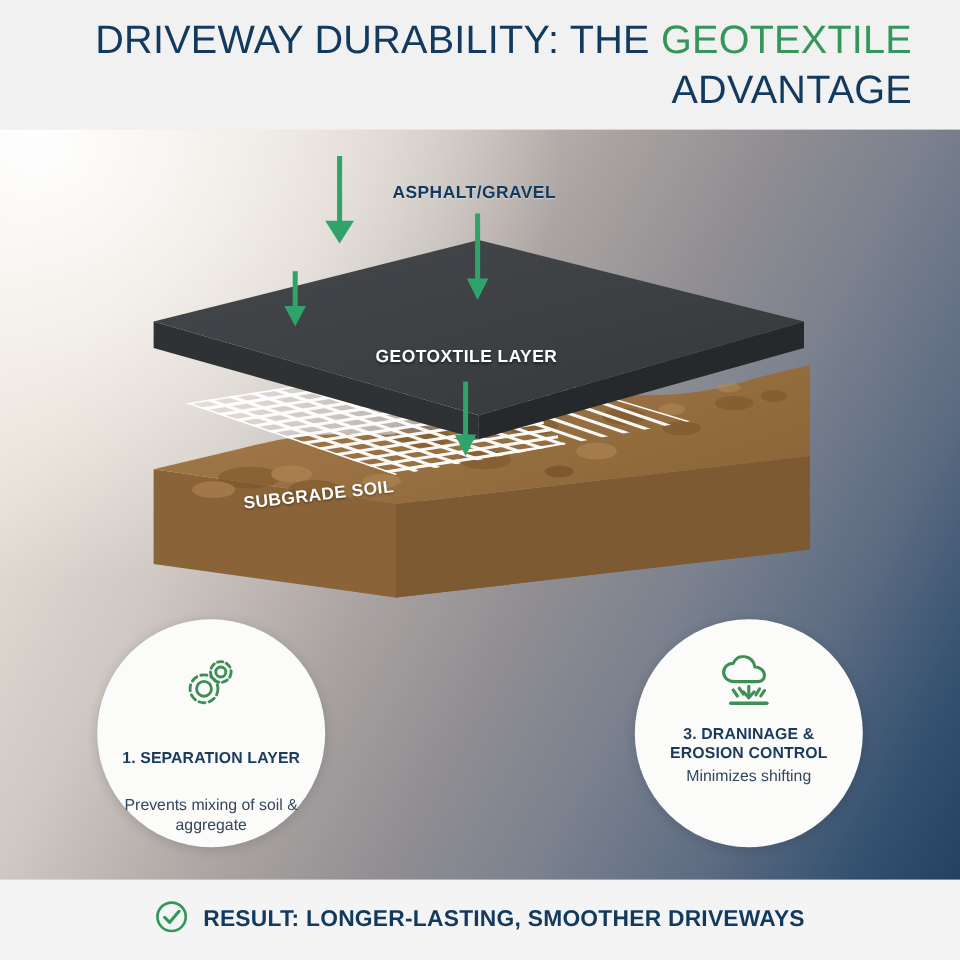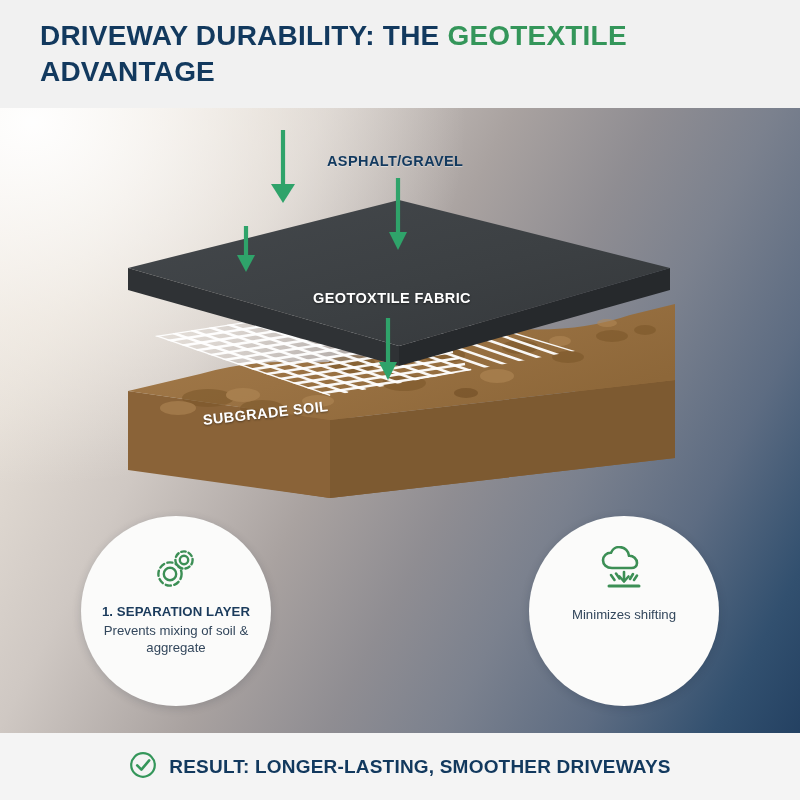--- a/index.html
+++ b/index.html
@@ -25,23 +25,23 @@
     left: 0; top: 0;
     width: 800px;
     height: 108px;
     background: #f1f1f1;
     display: flex;
     align-items: center;
     justify-content: center;
   }
   .title {
     width: 720px;
-    text-align: left;
-    font-size: 28px;
-    font-weight: bold;
+    text-align: right;
+    font-size: 33px;
+    font-weight: normal;
     letter-spacing: 0.2px;
     line-height: 1.28;
     color: #12395e;
     text-transform: uppercase;
   }
   .title .accent { color: #34965a; }
 
   
   .scene {
     position: absolute;
@@ -111,21 +111,21 @@
     background: #fbfbfa;
     box-shadow: 0 2px 10px rgba(10,25,45,0.16);
     display: flex;
     flex-direction: column;
     align-items: center;
     justify-content: flex-start;
     padding-top: 28px;
     box-sizing: border-box;
     text-align: center;
   }
-  .card-1 { left: 81px; top: 3px; }
+  .card-1 { left: 81px; top: 3px; gap: 20px; }
   .card-2 { left: 305px; top: 3px; }
   .card-3 { left: 529px; top: 3px; }
 
   .card-icon {
     height: 52px;
     display: flex;
     align-items: center;
     justify-content: center;
     margin-bottom: 8px;
   }
@@ -290,21 +290,21 @@
           <polygon points="398,142 389,124 407,124" stroke="none"></polygon>
         </g>
         <g>
           <line x1="388" y1="210" x2="388" y2="258"></line>
           <polygon points="388,272 379,254 397,254" stroke="none"></polygon>
         </g>
       </g>
     </svg>
 
     <div class="lbl lbl-asphalt">ASPHALT/GRAVEL</div>
-    <div class="lbl lbl-fabric">GEOTOXTILE FABRIC</div>
+    <div class="lbl lbl-fabric">GEOTOXTILE LAYER</div>
     <div class="lbl lbl-soil">SUBGRADE SOIL</div>
   </div>
 
   <div class="cards">
 
     <div class="card card-1">
       <div class="card-icon">
         <svg width="50" height="44" viewBox="0 0 50 44" fill="none" stroke="#3c8f55" stroke-width="2.4" stroke-linecap="round" stroke-linejoin="round">
           <g transform="translate(33,12)">
             <circle cx="0" cy="0" r="4.2"></circle>
@@ -329,20 +329,21 @@
                    C35.3 9.6 39 12.9 39 17 C39 20.2 36.5 22 33.5 22 Z"></path>
           <line x1="13" y1="29" x2="16.5" y2="34"></line>
           <line x1="18" y1="27.5" x2="21.5" y2="32.5"></line>
           <line x1="35" y1="28" x2="32" y2="33"></line>
           <line x1="39" y1="29.5" x2="36" y2="34"></line>
           <line x1="26" y1="26" x2="26" y2="35"></line>
           <polyline points="21.5,30.5 26,35.5 30.5,30.5"></polyline>
           <line x1="11" y1="40" x2="41" y2="40" stroke-width="3"></line>
         </svg>
       </div>
+      <div class="card-title">3. DRANINAGE &amp; EROSION CONTROL</div>
       <div class="card-desc">Minimizes shifting</div>
     </div>
   </div>
 
   <div class="footer-bar">
     <span>
       <svg width="28" height="28" viewBox="0 0 28 28" fill="none">
         <circle cx="14" cy="14" r="11.8" stroke="#34965a" stroke-width="2.2"></circle>
         <polyline points="8.2,14.4 12.4,18.6 20.2,9.4" stroke="#34965a" stroke-width="2.6" stroke-linecap="round" stroke-linejoin="round"></polyline>
       </svg>

